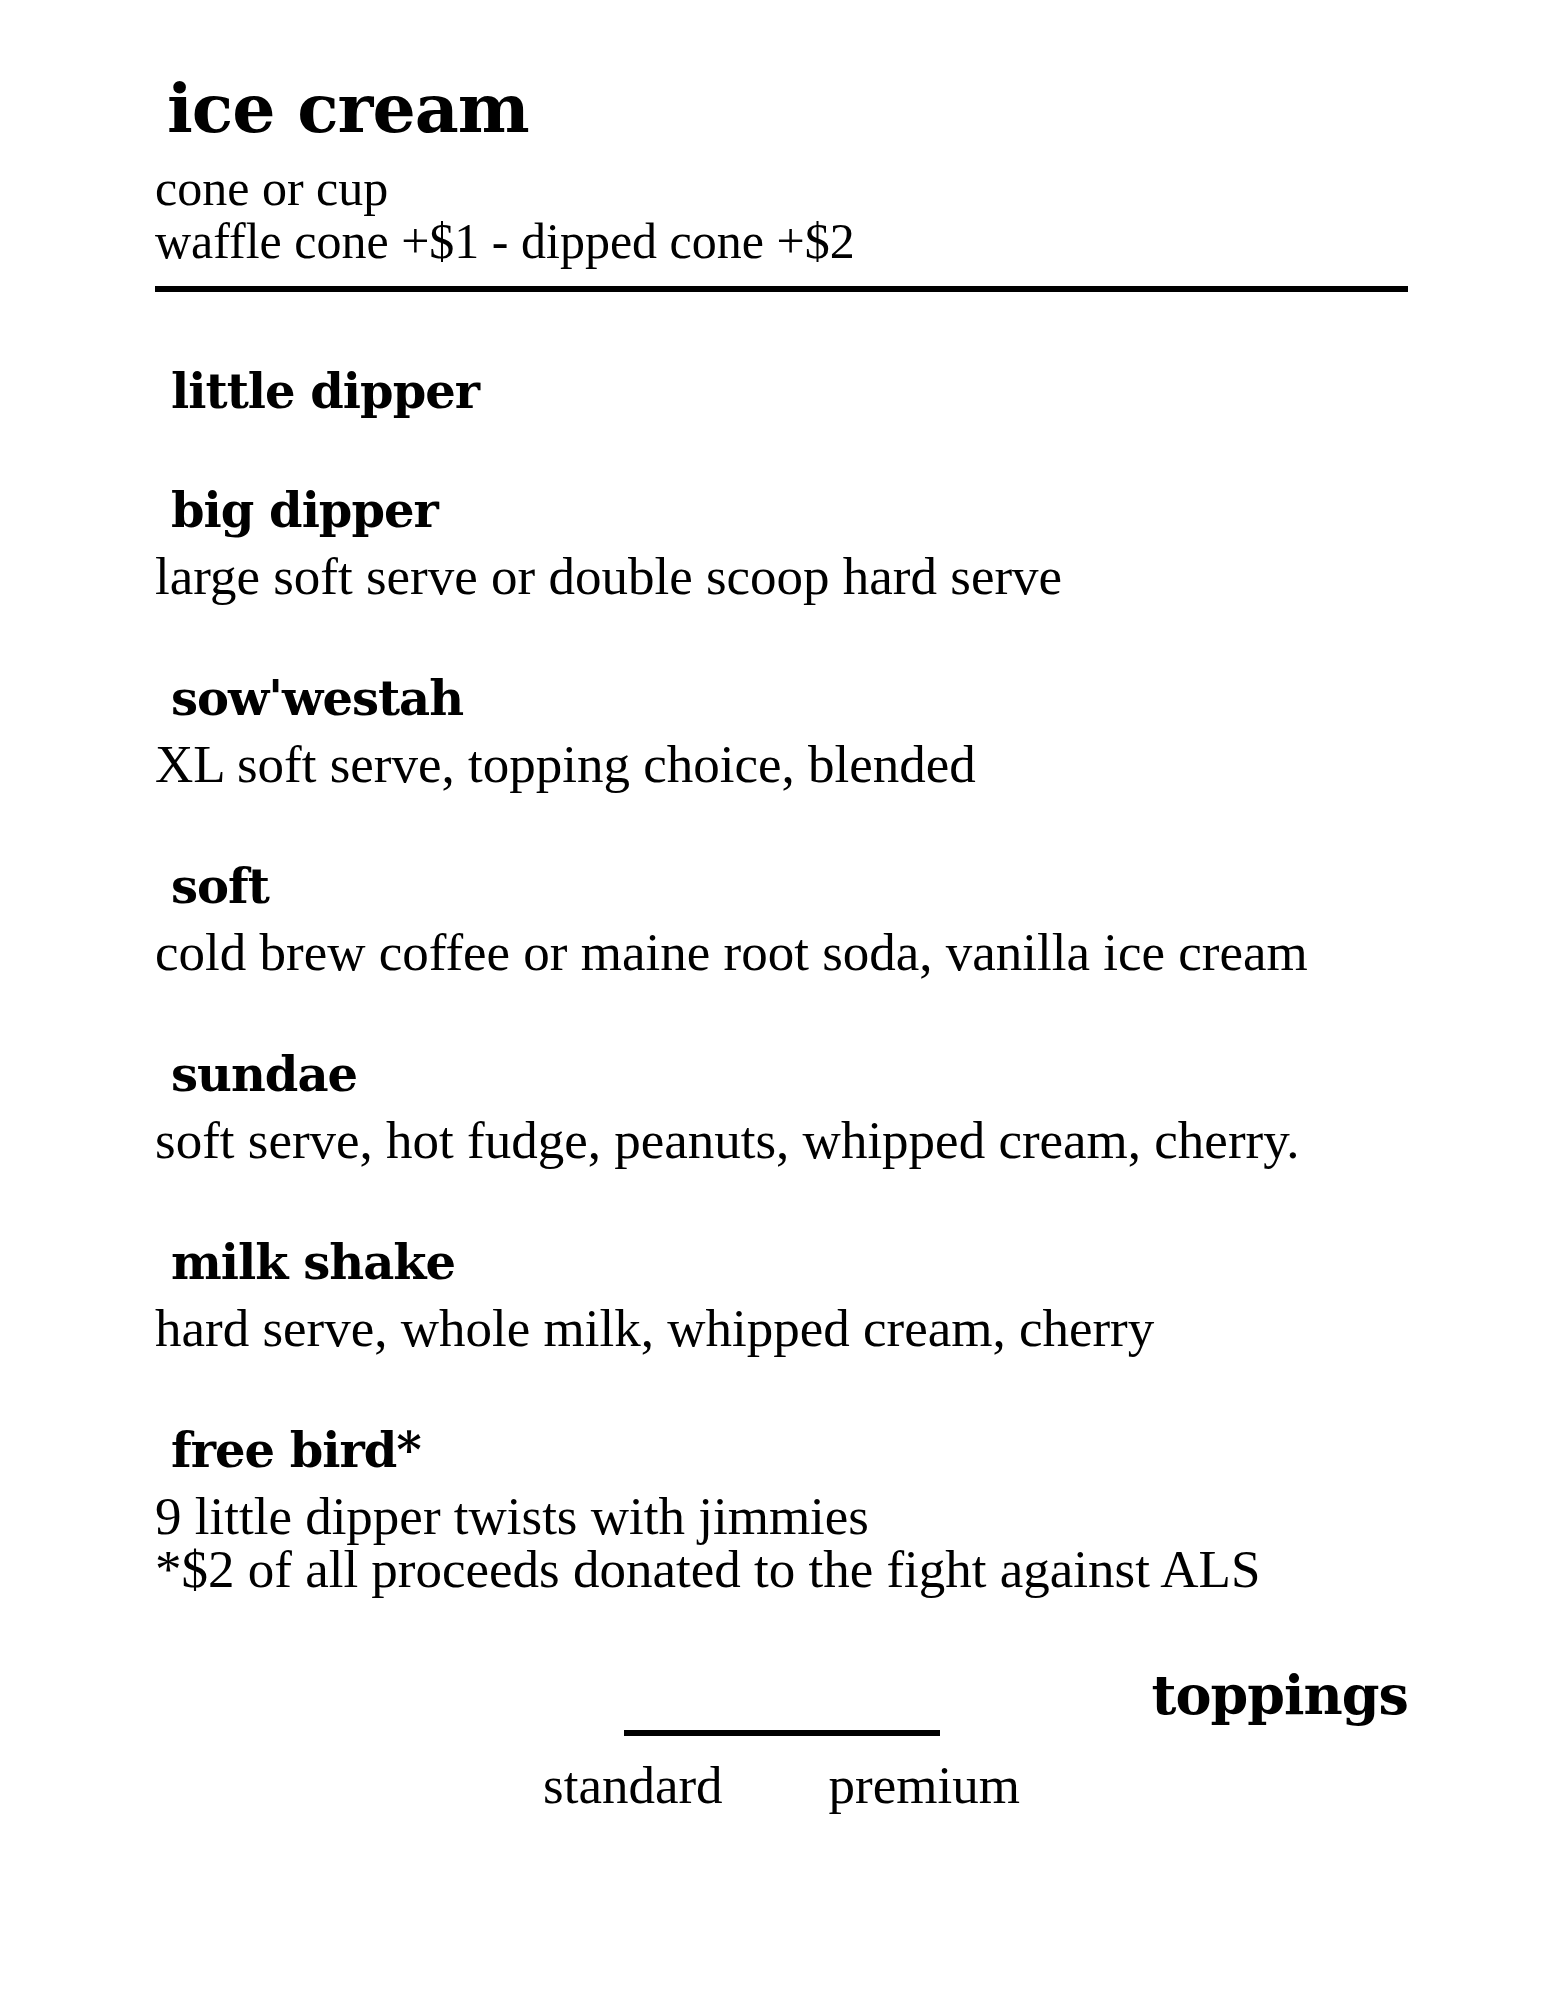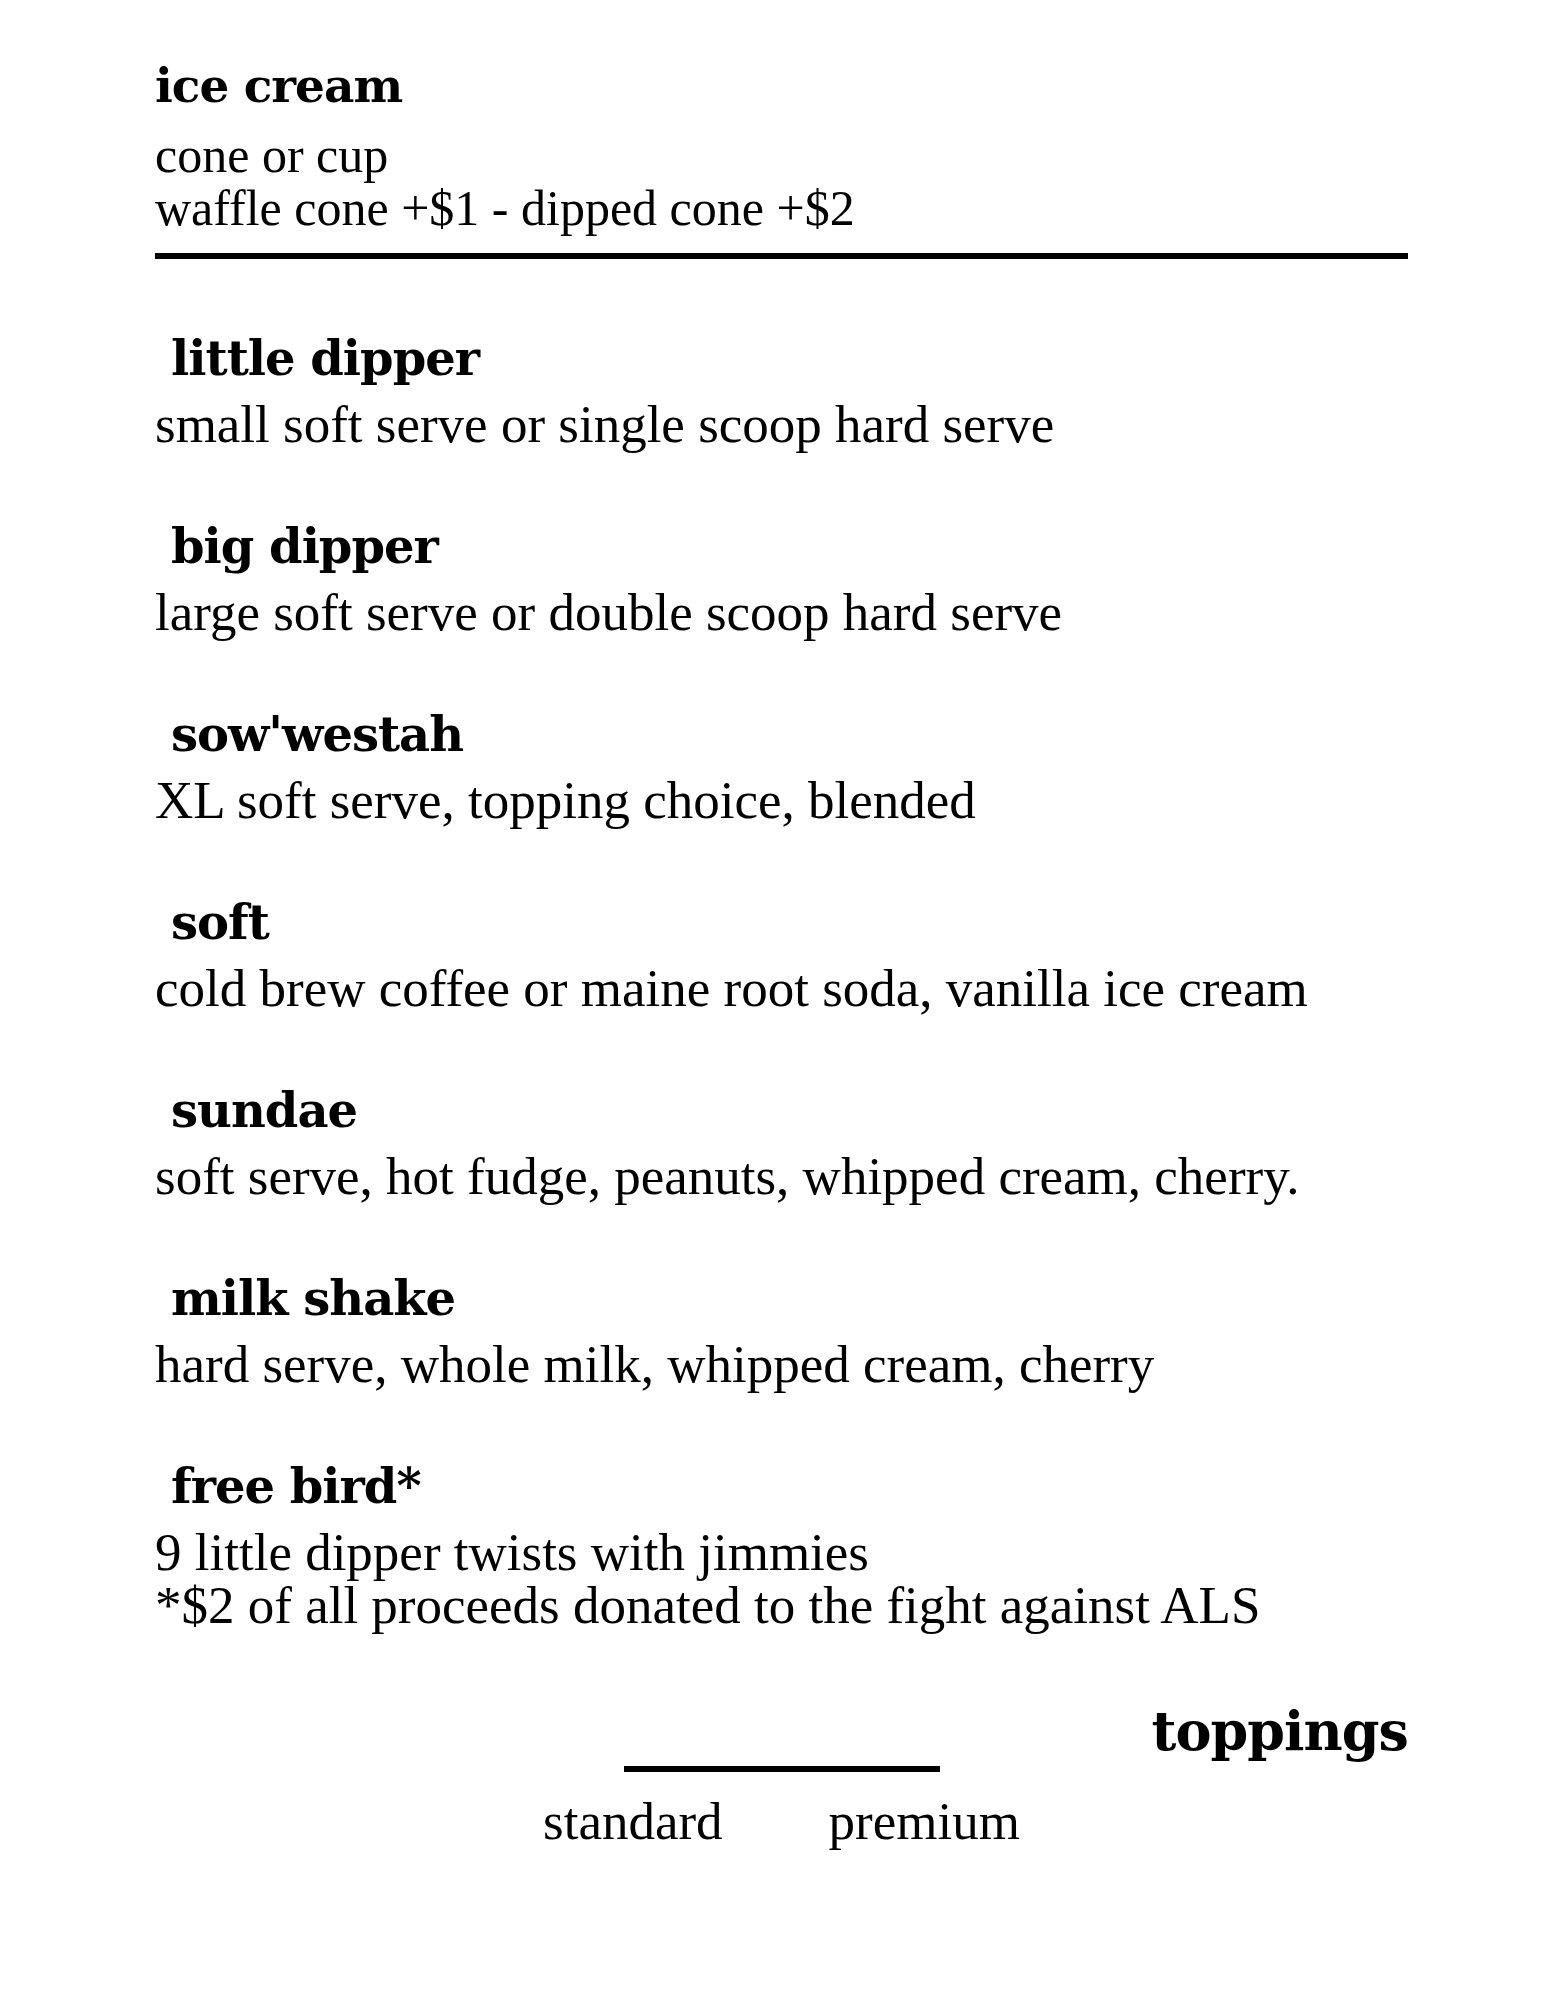--- a/index.html
+++ b/index.html
@@ -13,24 +13,24 @@
     height: 2000px;
     box-sizing: border-box;
     background: #ffffff;
     color: #000000;
     padding: 62px 137px 0 155px;
     overflow: hidden;
     font-family: "Liberation Serif", "DejaVu Serif", serif;
   }
   
   .title {
-    margin: 0;
+    margin: 12px;
     font-family: "DejaVu Serif", "Liberation Serif", serif;
     font-weight: bold;
-    font-size: 47px;
+    font-size: 68px;
     line-height: 1;
     letter-spacing: -1px;
     white-space: nowrap;
   }
   .sub {
     margin: 0;
     font-size: 50px;
     line-height: 1.06;
     white-space: nowrap;
   }
@@ -103,21 +103,20 @@
     <h1 class="title">ice cream</h1>
     <p class="sub first">cone or cup</p>
     <p class="sub">waffle cone +$1 - dipped cone +$2</p>
     <div class="rule"></div>
   </header>
 
   <main class="items">
 
     <section class="item">
       <h2 class="item-name">little dipper</h2>
-      <p class="item-desc">small soft serve or single scoop hard serve</p>
     </section>
 
     <section class="item">
       <h2 class="item-name">big dipper</h2>
       <p class="item-desc">large soft serve or double scoop hard serve</p>
     </section>
 
     <section class="item">
       <h2 class="item-name">sow'westah</h2>
       <p class="item-desc">XL soft serve, topping choice, blended</p>

